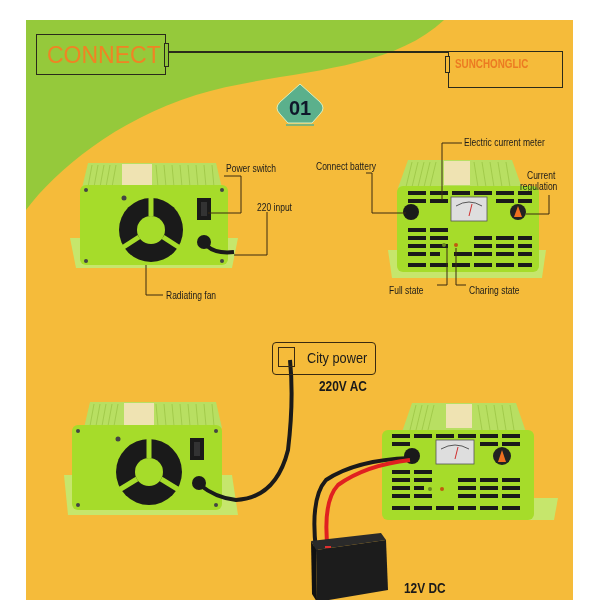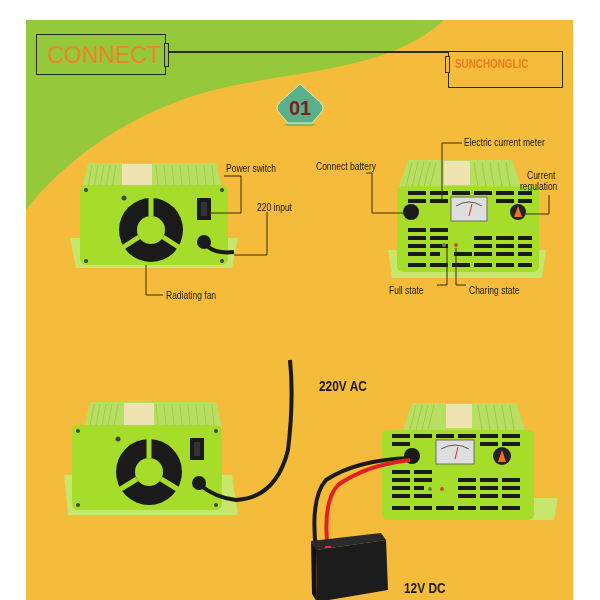--- a/index.html
+++ b/index.html
@@ -7,21 +7,21 @@
   .canvas { position:absolute; left:26px; top:0; width:547px; height:600px; background:#f5bb3a; overflow:hidden;margin-top:20px; }
   svg.bg { position:absolute; left:0; top:0; }
   .abs { position:absolute; }
   .connect-box { left:10px; top:14px; width:130px; height:41px; border:1.5px solid #2a2a1a; box-sizing:border-box; }
   .connect-text { position:absolute; left:10px; top:7px; font-size:23px; color:#f08324; letter-spacing:0px; }
   .conn-tab { left:138px; top:23px; width:5px; height:24px; border:1.5px solid #2a2a1a; background:#8ec43a; box-sizing:border-box; }
   .conn-line { left:143px; top:31px; width:280px; height:1.5px; background:#2a2a1a; }
   .brand-box { left:422px; top:31px; width:115px; height:37px; border:1.5px solid #2a2a1a; box-sizing:border-box; }
   .brand-tab { left:419px; top:36px; width:5px; height:17px; border:1.5px solid #2a2a1a; background:#f5bb3a; box-sizing:border-box; }
   .brand-text { position:absolute; left:6px; top:5px; font-size:12px; font-weight:bold; color:#ec7a22; transform:scaleX(0.82); transform-origin:left; white-space:nowrap; }
-  .badge-text { position:absolute; left:254px; top:77px; width:40px; text-align:center; font-size:20px; font-weight:bold; color:#7f1d1d; }
+  .badge-text { position:absolute; left:254px; top:77px; width:40px; text-align:center; font-size:20px; font-weight:bold; color:#0f172a; }
   .label { position:absolute; font-size:10px; color:#1a1a1a; white-space:nowrap; transform:scaleX(0.85); transform-origin:left; }
   .city-box { left:246px; top:322px; width:104px; height:33px; border:1.5px solid #3a2a10; border-radius:4px; box-sizing:border-box; }
   .city-plug { position:absolute; left:5px; top:4px; width:17px; height:20px; border:1.2px solid #3a2a10; box-sizing:border-box; }
   .city-text { position:absolute; left:34px; top:6px; font-size:15px; color:#1a1a1a; transform:scaleX(0.85); transform-origin:left; white-space:nowrap; }
   .bold-label { position:absolute; font-size:14px; font-weight:bold; color:#1a1a1a; transform:scaleX(0.85); transform-origin:left; white-space:nowrap; }
 </style>
 </head>
 <body>
 
 <div class="canvas">
@@ -274,15 +274,19 @@
   <span class="label" style="left:231px;top:182px;">220 input</span>
   <span class="label" style="left:140px;top:270px;">Radiating fan</span>
 
   <span class="label" style="left:290px;top:141px;">Connect battery</span>
   <span class="label" style="left:438px;top:117px;">Electric current meter</span>
   <span class="label" style="left:501px;top:150px;">Current</span>
   <span class="label" style="left:494px;top:161px;">regulation</span>
   <span class="label" style="left:363px;top:265px;">Full state</span>
   <span class="label" style="left:443px;top:265px;">Charing state</span>
 
+  <div class="abs city-box">
+    <div class="city-plug"></div>
+    <span class="city-text">City power</span>
+  </div>
   <span class="bold-label" style="left:293px;top:358px;">220V AC</span>
   <span class="bold-label" style="left:378px;top:560px;">12V DC</span>
 </div>
 
 </body></html>

